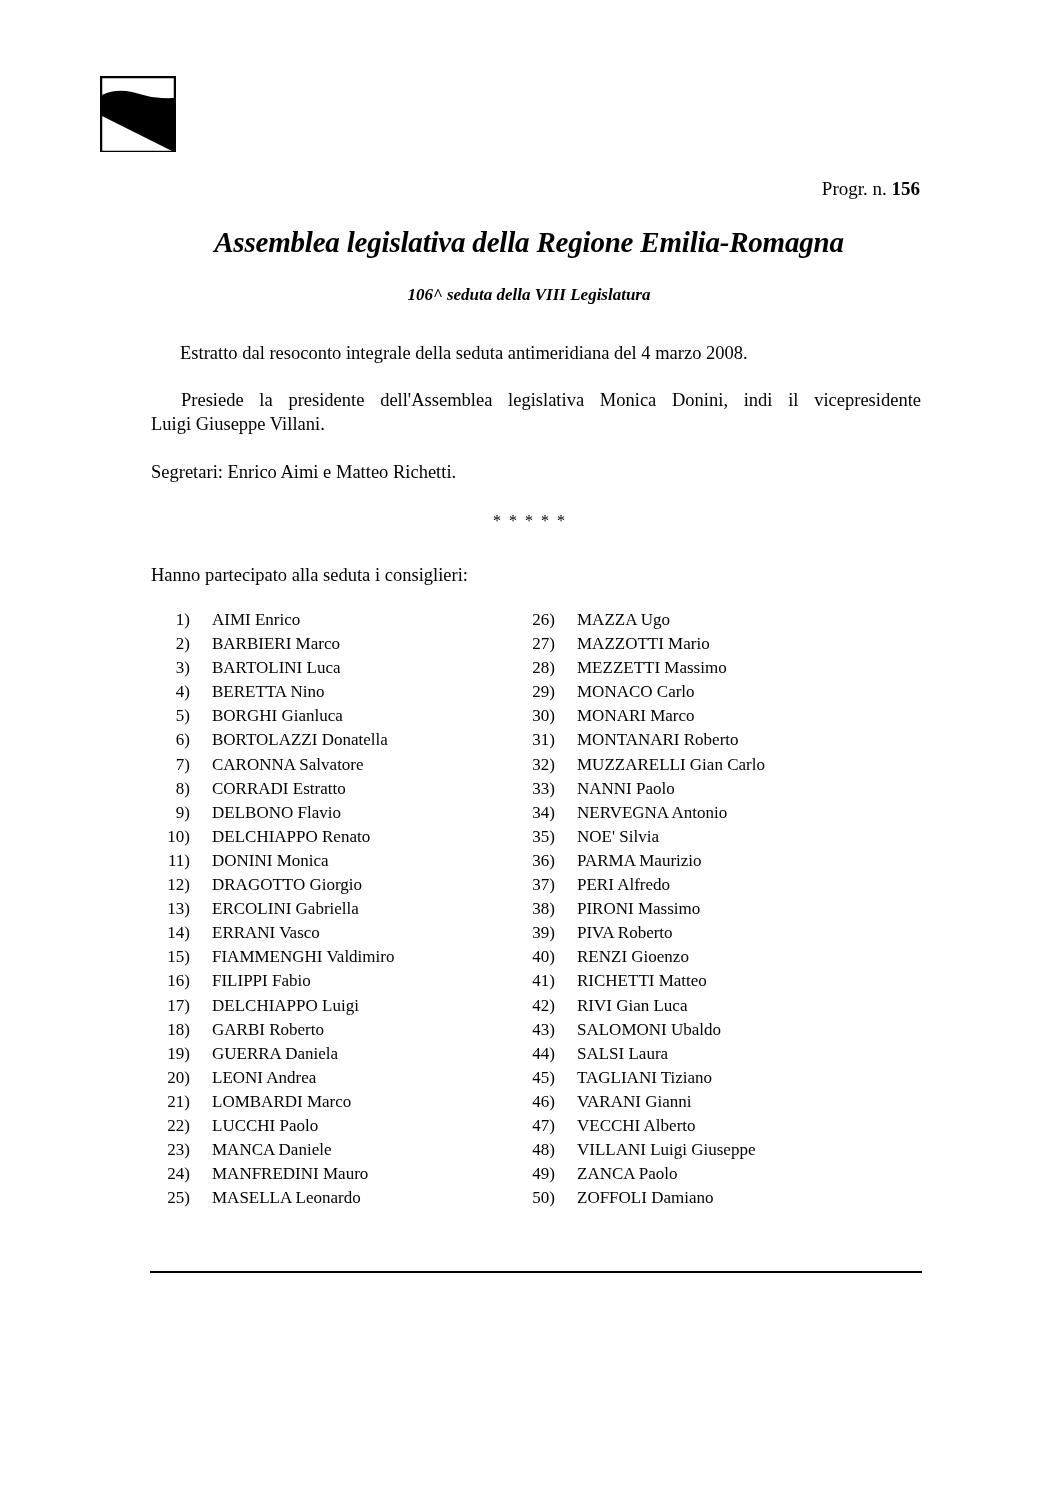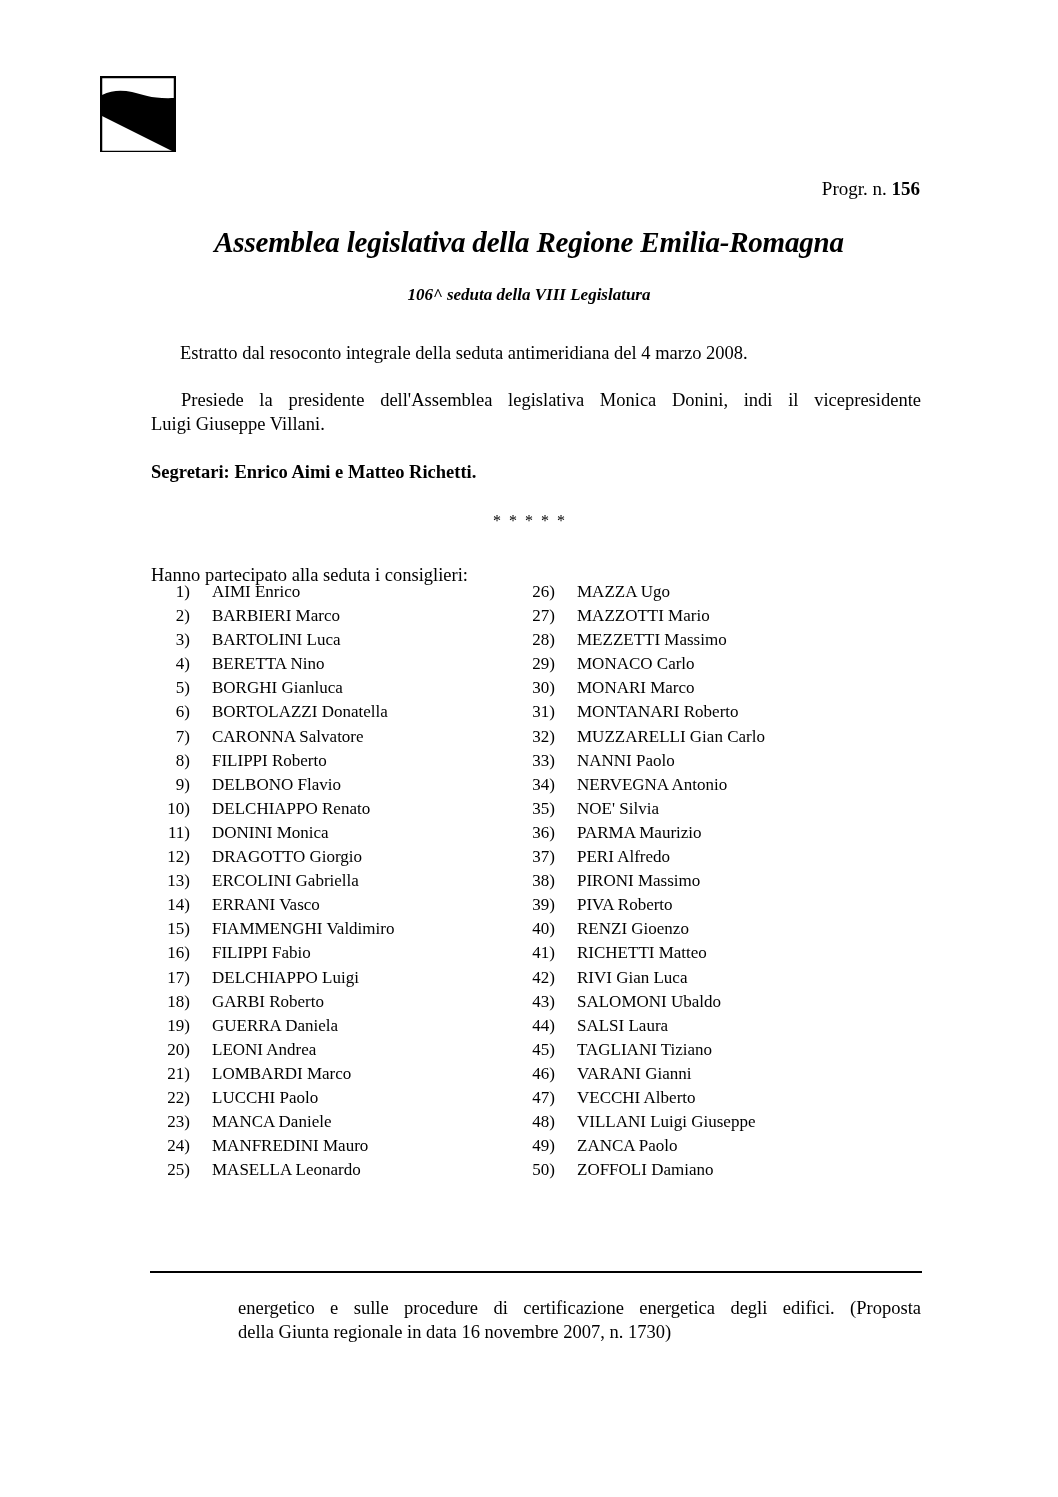--- a/index.html
+++ b/index.html
@@ -19,24 +19,24 @@
     position: absolute; left: 0; width: 1058px; top: 285px; text-align: center;
     font-size: 17px; font-weight: bold; font-style: italic;
   }
   .para {
     position: absolute; left: 151px; width: 770px; font-size: 18.5px; line-height: 24px;
     text-align: justify; text-align-last: left;
   }
   .p1 { top: 341px; margin-left: 29px; }
   .p2 { top: 388px; }
   .p2 .justify-line { display: block; text-align: justify; text-align-last: justify; margin-left: 30px; }
-  .p3 { top: 460px; font-weight: bold; }
+  .p3 { top: 460px; }
   .stars { position: absolute; left: 0; width: 1058px; top: 512px; text-align: center; font-size: 16px; word-spacing: 4px; }
   .p4 { top: 563px; }
-  .col { position: absolute; top: 580px; }
+  .col { position: absolute; top: 608px; }
   .col.left { left: 150px; }
   .col.right { left: 515px; }
   .row { height: 24.1px; line-height: 24.1px; font-size: 17px; white-space: nowrap; }
   .num { display: inline-block; text-align: right; width: 40px; }
   .name { display: inline-block; margin-left: 22px; }
   .col.right .num { width: 40px; }
   .rule { position: absolute; left: 150px; width: 772px; top: 1271px; height: 0; border-top: 2px solid #000; }
   .oggetto {
     position: absolute; left: 151px; width: 770px; top: 1296px; font-size: 18.5px; line-height: 24px;
   }
@@ -77,21 +77,21 @@
 <div class="para p4">Hanno partecipato alla seduta i consiglieri:</div>
 
 <div class="col left" id="col-left">
     <div class="row"><span class="num">1)</span><span class="name">AIMI Enrico</span></div>
     <div class="row"><span class="num">2)</span><span class="name">BARBIERI Marco</span></div>
     <div class="row"><span class="num">3)</span><span class="name">BARTOLINI Luca</span></div>
     <div class="row"><span class="num">4)</span><span class="name">BERETTA Nino</span></div>
     <div class="row"><span class="num">5)</span><span class="name">BORGHI Gianluca</span></div>
     <div class="row"><span class="num">6)</span><span class="name">BORTOLAZZI Donatella</span></div>
     <div class="row"><span class="num">7)</span><span class="name">CARONNA Salvatore</span></div>
-    <div class="row"><span class="num">8)</span><span class="name">FILIPPI Roberto</span></div>
+    <div class="row"><span class="num">8)</span><span class="name">CORRADI Estratto</span></div>
     <div class="row"><span class="num">9)</span><span class="name">DELBONO Flavio</span></div>
     <div class="row"><span class="num">10)</span><span class="name">DELCHIAPPO Renato</span></div>
     <div class="row"><span class="num">11)</span><span class="name">DONINI Monica</span></div>
     <div class="row"><span class="num">12)</span><span class="name">DRAGOTTO Giorgio</span></div>
     <div class="row"><span class="num">13)</span><span class="name">ERCOLINI Gabriella</span></div>
     <div class="row"><span class="num">14)</span><span class="name">ERRANI Vasco</span></div>
     <div class="row"><span class="num">15)</span><span class="name">FIAMMENGHI Valdimiro</span></div>
     <div class="row"><span class="num">16)</span><span class="name">FILIPPI Fabio</span></div>
     <div class="row"><span class="num">17)</span><span class="name">DELCHIAPPO Luigi</span></div>
     <div class="row"><span class="num">18)</span><span class="name">GARBI Roberto</span></div>
@@ -127,17 +127,13 @@
     <div class="row"><span class="num">46)</span><span class="name">VARANI Gianni</span></div>
     <div class="row"><span class="num">47)</span><span class="name">VECCHI Alberto</span></div>
     <div class="row"><span class="num">48)</span><span class="name">VILLANI Luigi Giuseppe</span></div>
     <div class="row"><span class="num">49)</span><span class="name">ZANCA Paolo</span></div>
     <div class="row"><span class="num">50)</span><span class="name">ZOFFOLI Damiano</span></div>
   </div>
 
 <div class="rule"></div>
 
 <div class="oggetto">
-  <span class="cont">
-    <span class="l">energetico e sulle procedure di certificazione energetica degli edifici. (Proposta</span>
-    <span class="last">della Giunta regionale in data 16 novembre 2007, n. 1730)</span>
-  </span>
 </div>
 
 </body></html>

